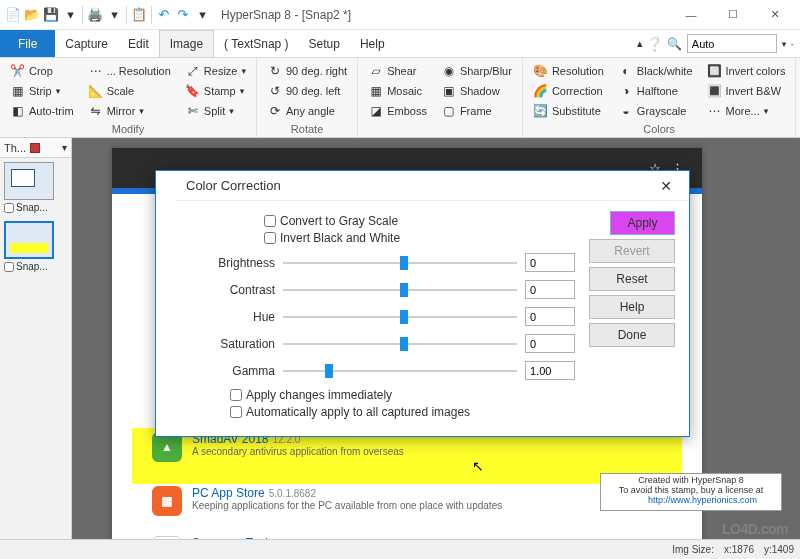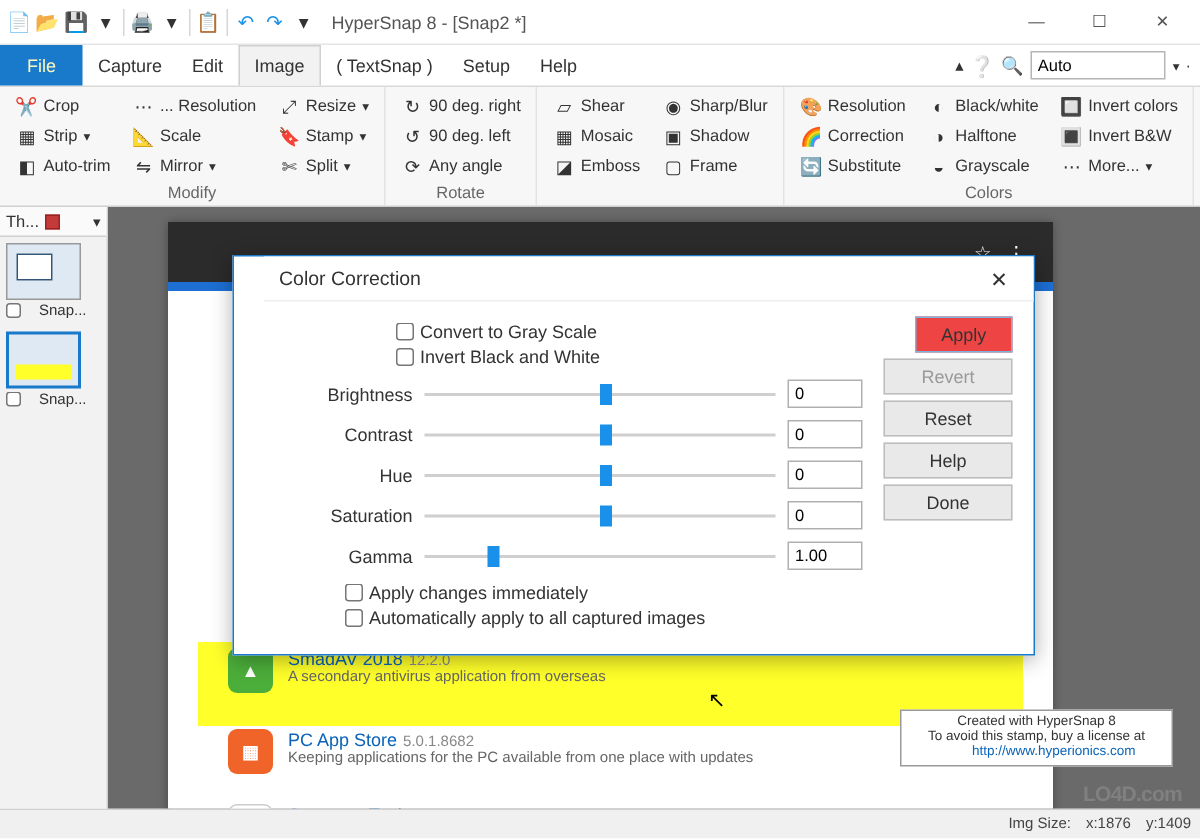--- a/index.html
+++ b/index.html
@@ -32,21 +32,21 @@
 
 
 .workspace { display:flex; height: calc(559px - 30px - 28px - 80px - 20px); }
 .sidepane { width:72px; background:#f2f2f2; border-right:1px solid #d0d0d0; display:flex; flex-direction:column; }
 .sidepane .tabhdr { height:20px; background:#fafafa; border-bottom:1px solid #d0d0d0; display:flex; align-items:center; padding:0 4px; font-size:11px; gap:4px;}
 .sidepane .tabhdr .pin{width:10px;height:10px;background:#c43a3a; border:1px solid #922;}
 .sidepane .thumbs { padding:4px; display:flex; flex-direction:column; gap:8px; }
 .thumb { display:flex; flex-direction:column; align-items:flex-start; gap:2px; }
 .thumb .img { width:50px; height:38px; border:1px solid #999; background:#dfe9f4; position:relative; }
 .thumb.sel .img { border:2px solid #1979ca; }
-.thumb .cap { font-size:10px; display:flex; align-items:flex-start; gap:12px;}
+.thumb .cap { font-size:10px; display:flex; align-items:flex-end; gap:2px;}
 .thumb .cap input{width:10px;height:10px;}
 
 .canvas { flex:1; background:#6a6a6a; position:relative; overflow:hidden; }
 .canvas .page { position:absolute; left:40px; top:10px; width:590px; height:520px; background:#fff; box-shadow:0 0 6px rgba(0,0,0,0.3); }
 .canvas .page .bbar { position:absolute; top:0; left:0; right:0; height:40px; background:#2b2b2b; display:flex; align-items:center; justify-content:flex-end; padding-right:18px; gap:10px;}
 .canvas .page .bbar .star{color:#fff;font-size:13px;}
 .canvas .page .topnav{position:absolute; top:40px; left:0; right:0; height:6px; background:#1d6fd4;}
 .canvas .page .hl{position:absolute;left:20px;right:20px;top:280px;height:56px;background:#ffff2a;}
 .canvas .page .listitem{position:absolute;left:40px;display:flex;align-items:flex-start;gap:10px;}
 .canvas .page .listitem .ii{width:30px;height:30px;border-radius:6px;display:flex;align-items:center;justify-content:center;color:#fff;font-weight:bold;}
@@ -72,21 +72,21 @@
 .dialog .chk { display:flex; align-items:center; gap:4px; font-size:12px; margin:3px 0 3px 74px; }
 .dialog .chk input{width:12px;height:12px;}
 .dialog .row { display:flex; align-items:center; gap:8px; margin:8px 0; }
 .dialog .row .lbl { width:85px; text-align:right; font-size:12px; }
 .dialog .row .slider { flex:1; height:18px; position:relative; background:linear-gradient(#fff,#fff); }
 .dialog .row .slider .track{position:absolute;top:8px;left:0;right:0;height:2px;background:#cfcfcf;}
 .dialog .row .slider .thumb{position:absolute;top:2px;width:8px;height:14px;background:#1990ea;}
 .dialog .row .val { width:50px; height:19px; border:1px solid #b0b0b0; font-size:11px; padding:0 4px; background:#fff; }
 .dialog .dright { width:86px; display:flex; flex-direction:column; gap:4px; }
 .dialog .dbtn { height:24px; background:#e9e9e9; border:1px solid #bcbcbc; font-size:12px; display:flex; align-items:center; justify-content:center; }
-.dialog .dbtn.primary{background:#ef4444;border-color:#7fb0de;margin-left:21px;}
+.dialog .dbtn.primary{background:#d946ef;border-color:#7fb0de;margin-left:21px;}
 .dialog .foot .chk{margin-left:40px;}
 .drop{font-size:9px;padding-left:1px;}
 .qsep{width:1px;height:18px;background:#d6d6d6;margin:0 2px;}
 </style>
 </head>
 <body>
 
 <div class="titlebar">
   <div class="qat">
     <span class="ico">📄</span>

